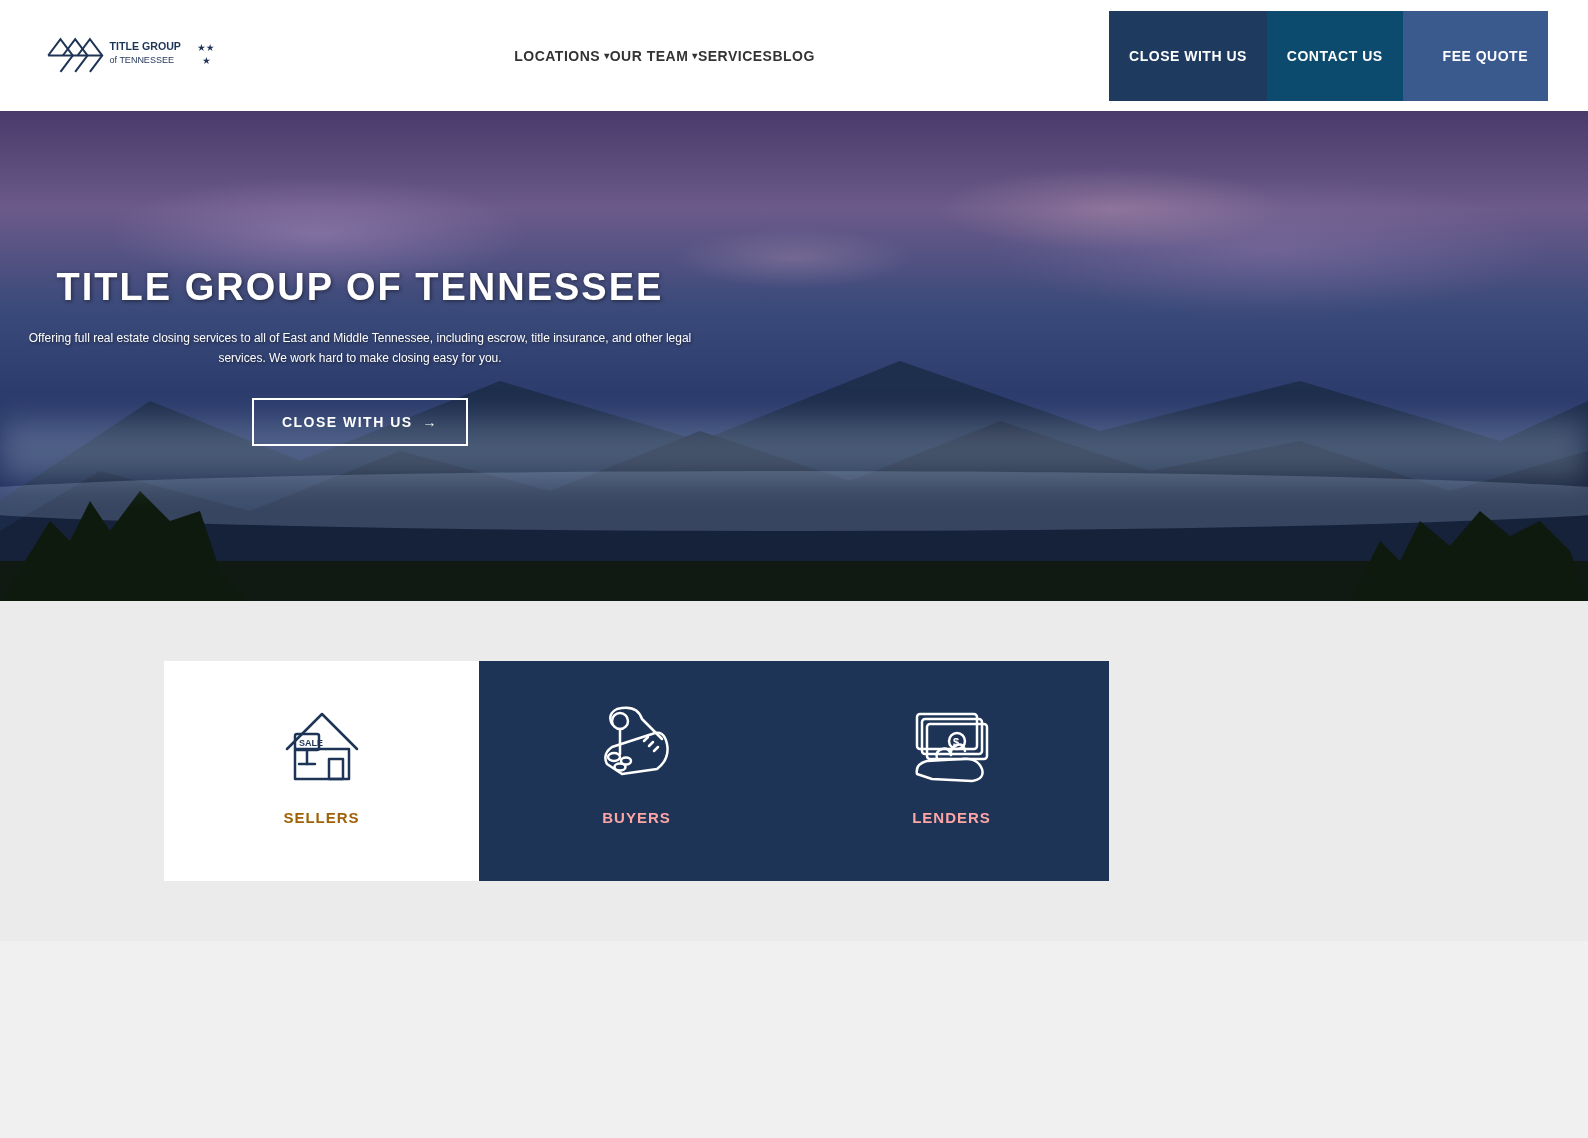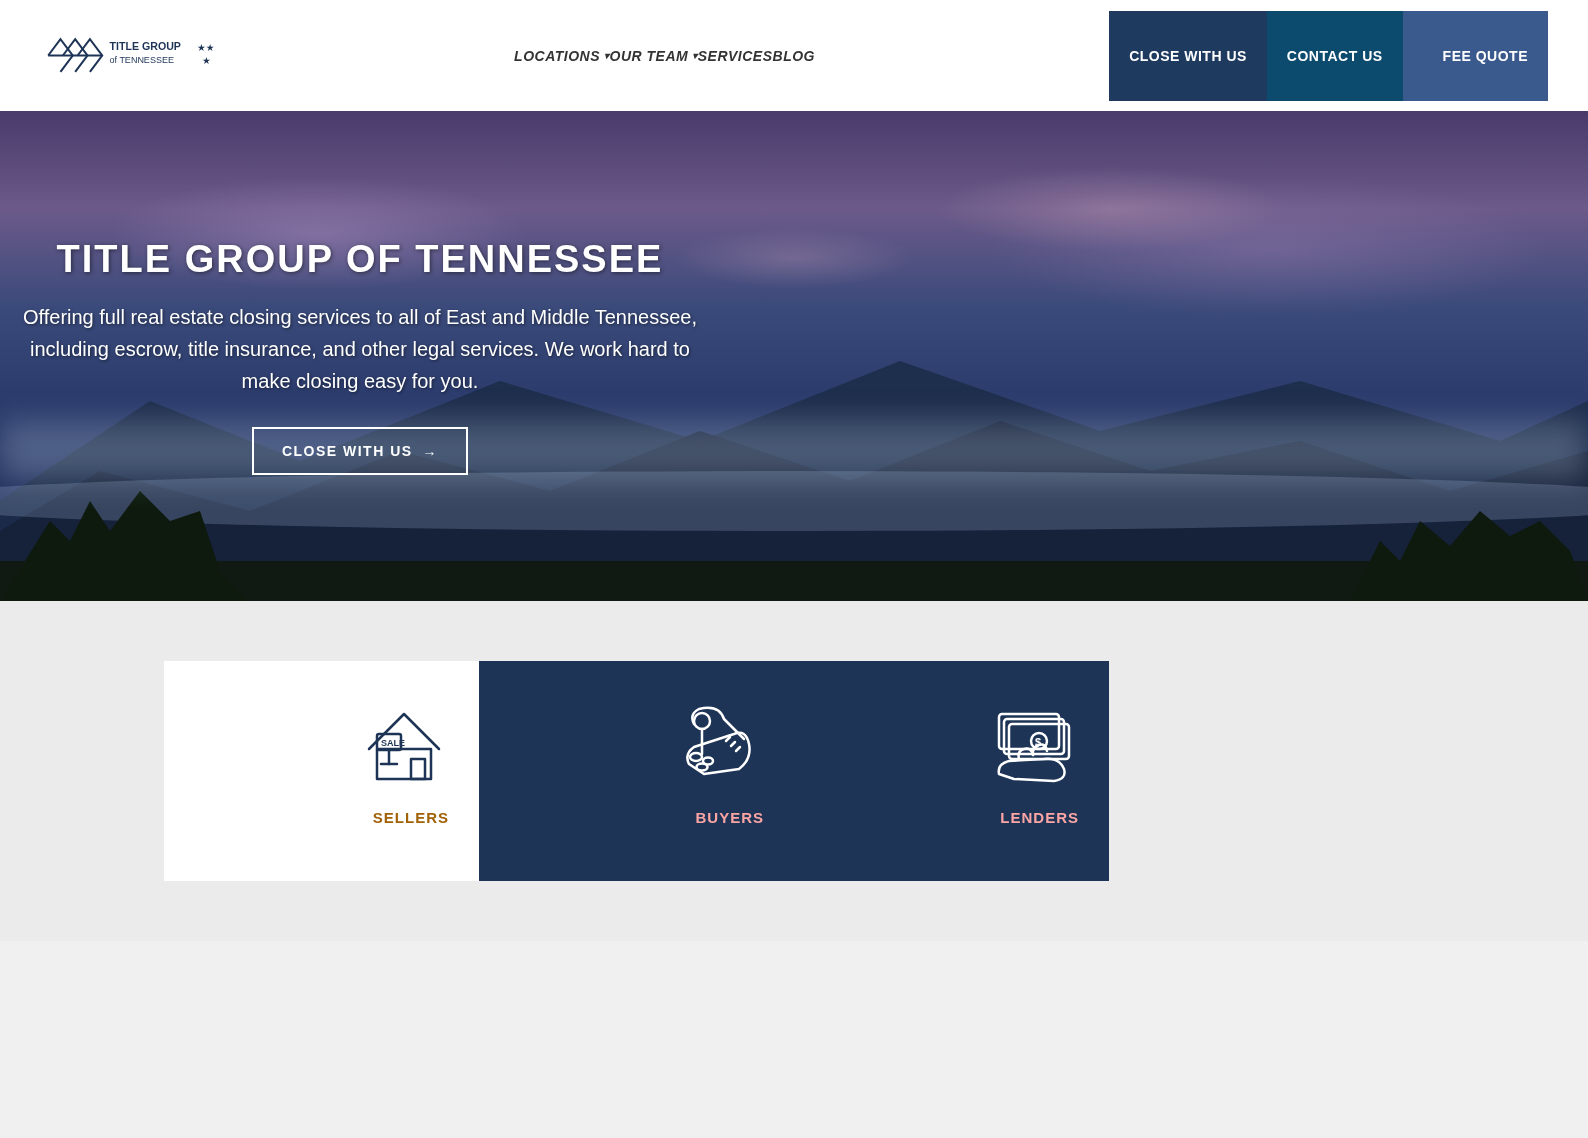--- a/index.html
+++ b/index.html
@@ -16,21 +16,20 @@
       box-shadow: 0 1px 4px rgba(0,0,0,0.1);
     }
     .logo-area {
       display: flex;
       align-items: center;
       gap: 10px;
     }
     nav {
       display: flex;
       align-items: center;
-      font-style: italic;
     }
     .nav-link {
       color: #333;
       text-decoration: none;
       font-size: 14px;
       font-weight: 600;
       text-transform: uppercase;
       letter-spacing: 0.5px;
       display: flex;
       align-items: center;
@@ -119,21 +118,21 @@
     }
     .hero-title {
       font-size: 38px;
       font-weight: 800;
       letter-spacing: 2px;
       text-transform: uppercase;
       margin-bottom: 20px;
       text-shadow: 1px 1px 4px rgba(0,0,0,0.5);
     }
     .hero-subtitle {
-      font-size: 20px;
+      font-size: 12px;
       line-height: 1.6;
       margin-bottom: 30px;
       text-shadow: 1px 1px 3px rgba(0,0,0,0.5);
       max-width: 680px;
     }
     .hero-btn {
       display: inline-flex;
       align-items: center;
       gap: 10px;
       border: 2px solid #fff;
@@ -157,21 +156,21 @@
       display: grid;
       grid-template-columns: repeat(4, 1fr);
       gap: 0;
       max-width: 1300px;
       margin: 0 auto;
       padding: 0 20px;
     }
     .card {
       display: flex;
       flex-direction: column;
-      align-items: flex-end;
+      align-items: center;
       justify-content: center;
       padding: 22px 30px 40px;
       gap: 20px;
       cursor: pointer;
       min-height: 220px;
     }
     .card-light {
       background: #fff;
     }
     .card-dark {

